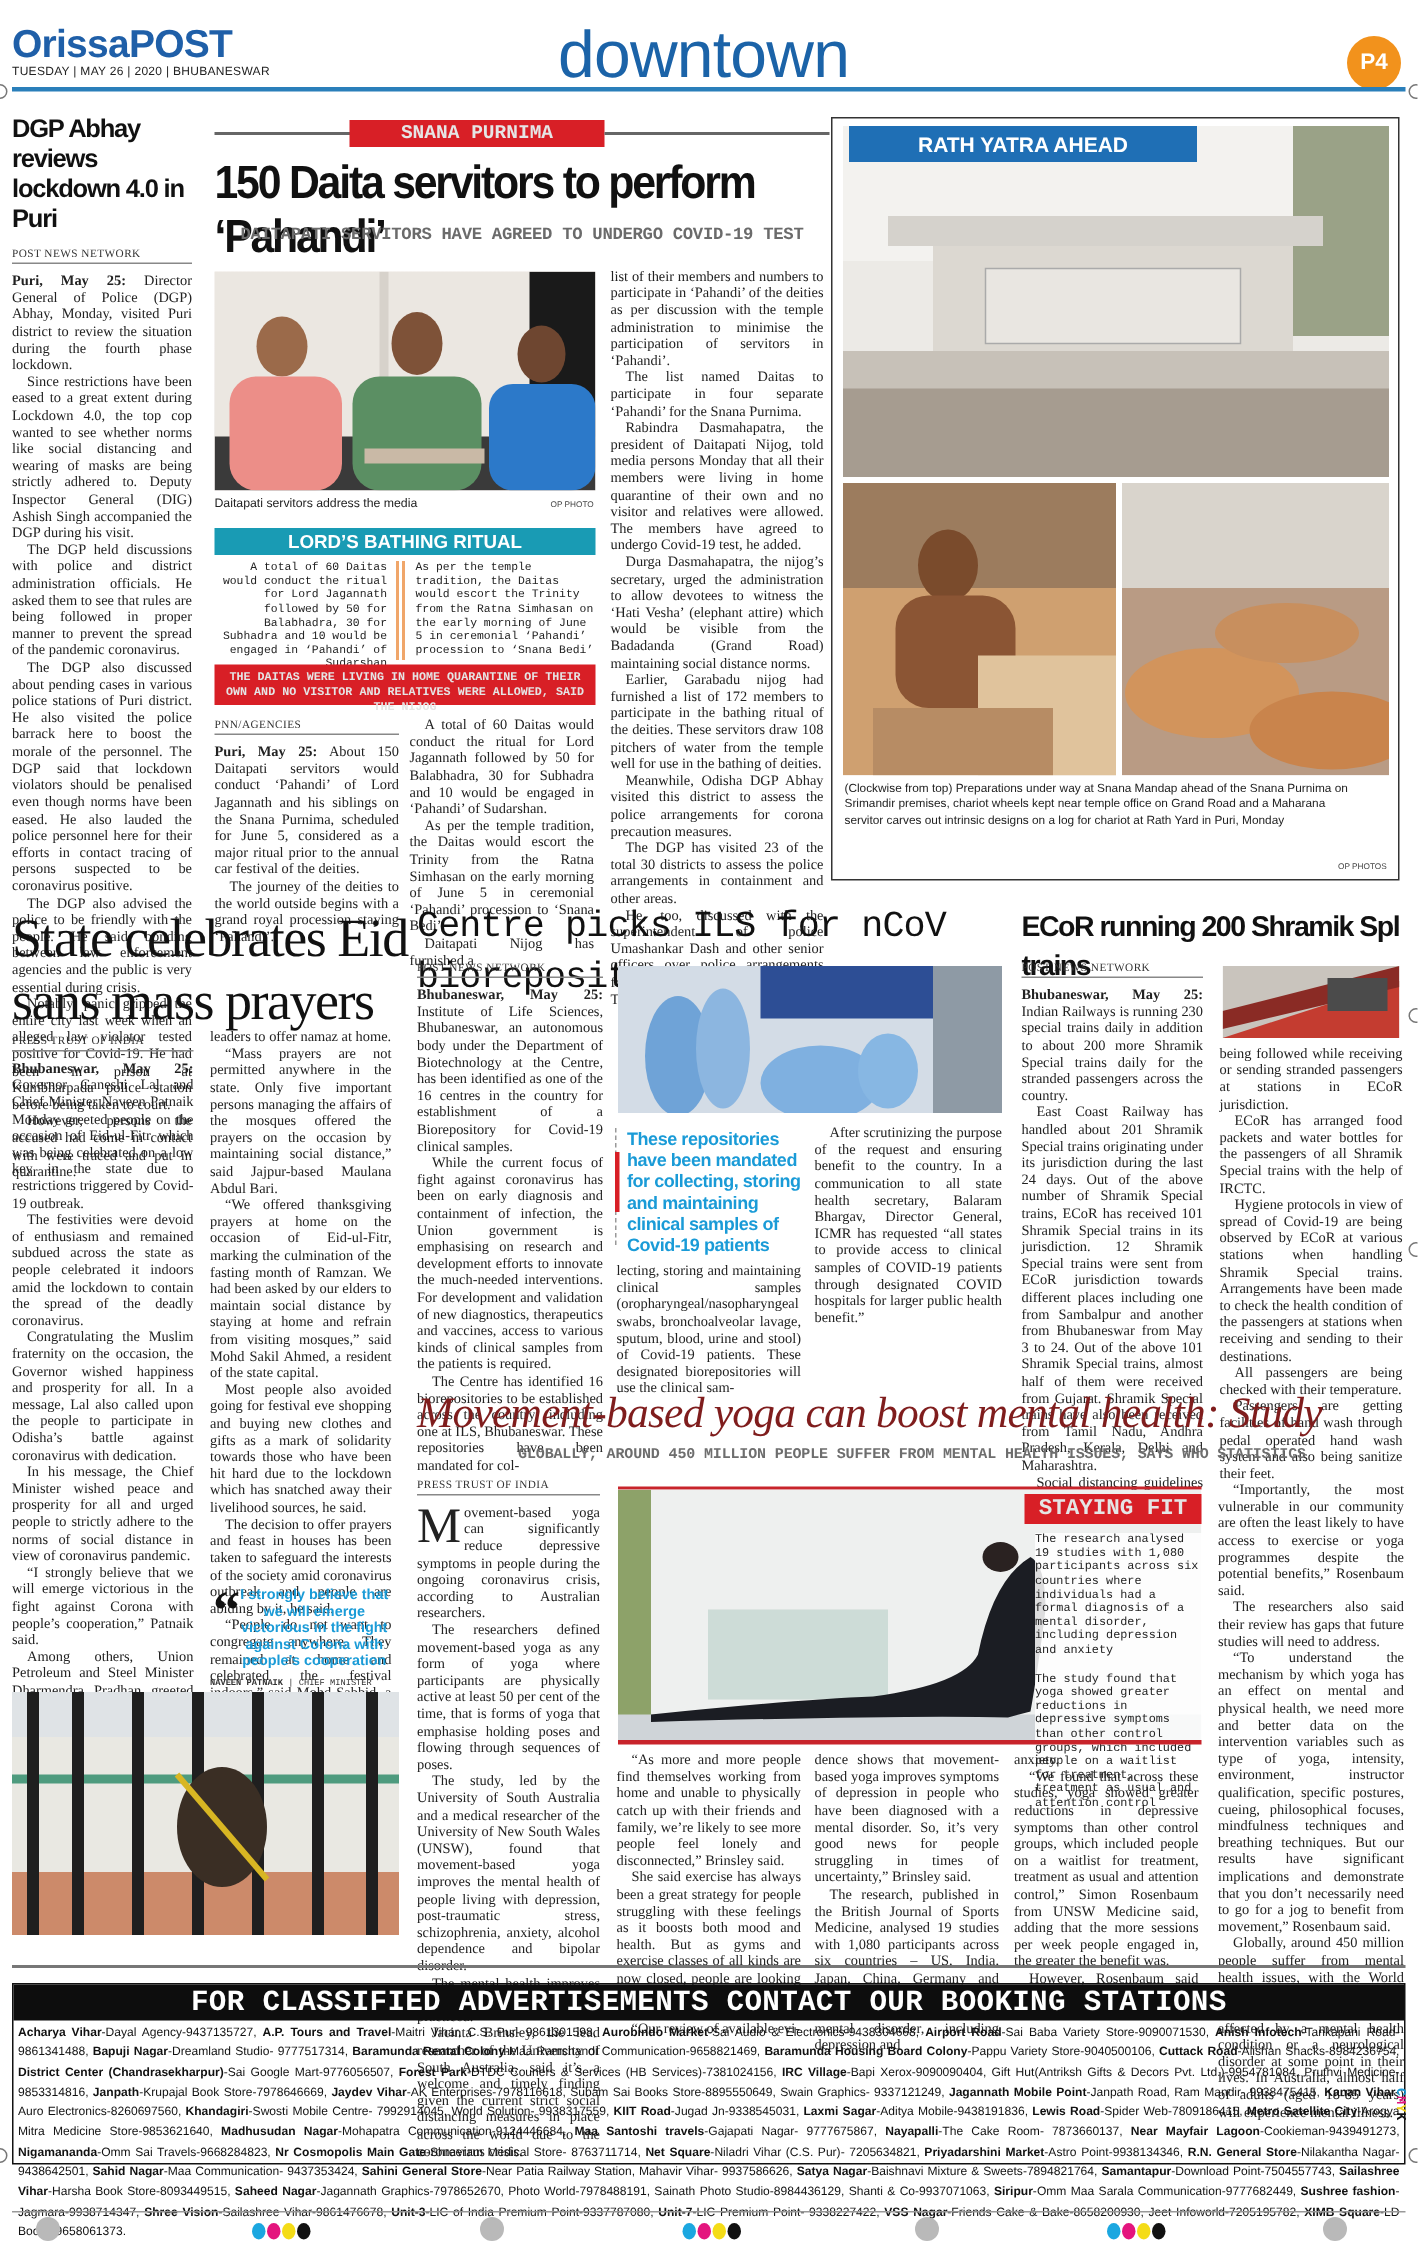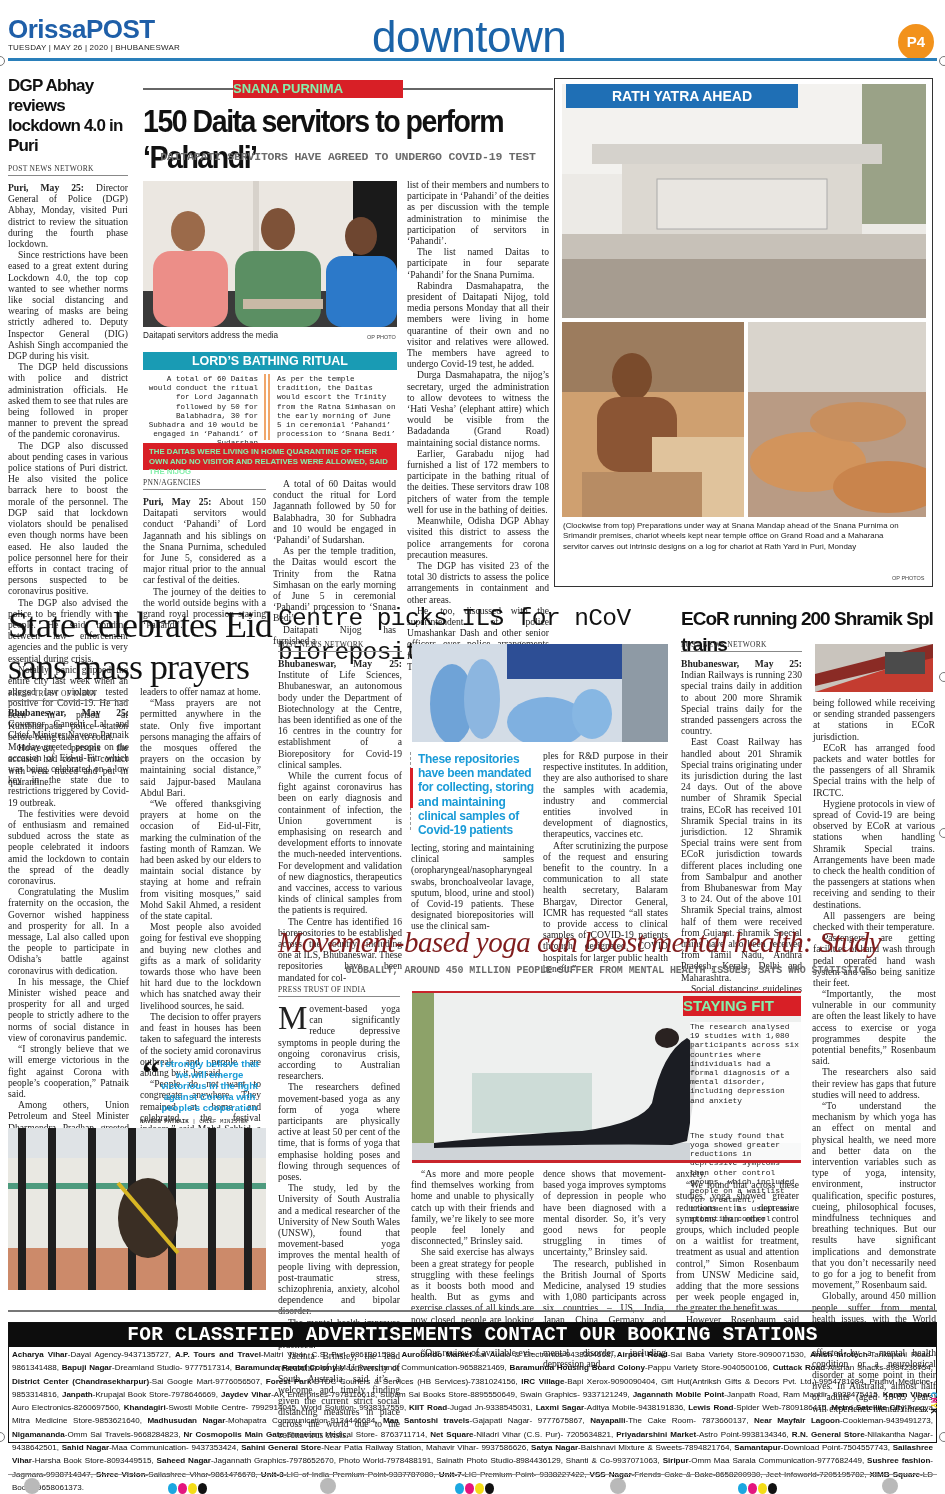--- a/index.html
+++ b/index.html
@@ -15,21 +15,21 @@
 
 #masthead-logo{left:8px;top:14px;font-family:"Liberation Sans",sans-serif;font-weight:bold;font-size:26px;letter-spacing:-.5px}
 #masthead-logo .o{color:#1f5fa8}
 #masthead-logo .p{color:#1f5fa8}
 #masthead-date{left:8px;top:43px;font-family:"Liberation Sans",sans-serif;font-size:8px;color:#222;letter-spacing:.2px}
 #section-title{left:372px;top:12px;font-family:"Liberation Sans",sans-serif;font-size:44px;font-weight:normal;color:#1b63a8;letter-spacing:-.5px;line-height:50px}
 #page-badge{left:898px;top:24px;width:36px;height:36px;border-radius:50%;background:#f2921c;color:#fff;font-family:"Liberation Sans",sans-serif;font-weight:bold;font-size:15px;text-align:center;line-height:36px}
 #header-rule{left:8px;top:58px;width:929px;height:3px;background:#2a7fba}
 .reg-mark{width:10px;height:10px;border:1px solid #777;border-radius:50%}
 
-.kicker-red{background:#d81f26;color:#86efac;font-family:Liberation Sans, sans-serif;font-weight:bold;}
+.kicker-red{background:#d81f26;color:#e5e5e5;font-family:Liberation Mono, monospace;font-weight:bold;text-align:center}
 .kicker-blue{background:#1f6fb5;color:#fff;font-family:"Liberation Sans",sans-serif;font-weight:bold;text-align:center}
 .kicker-teal{background:#199bb4;color:#fff;font-family:"Liberation Sans",sans-serif;font-weight:bold;text-align:center}
 .photo{overflow:hidden}
 .caption{font-family:"Liberation Sans",sans-serif;font-size:8.2px;line-height:10.5px;color:#222}
 .credit{font-family:"Liberation Sans",sans-serif;font-size:5.5px;color:#444;text-transform:uppercase}
 .headline-cond{font-family:"Liberation Sans",sans-serif;font-weight:bold;letter-spacing:-1px;color:#111;transform-origin:left top}
 .pullquote-blue{color:#1a9bd7;font-family:"Liberation Sans",sans-serif;font-weight:bold}
 .classified-text{font-family:"Liberation Sans",sans-serif;font-size:8.05px;line-height:13.3px;color:#111;text-align:justify}
 .classified-text b{font-weight:bold}
 .dot{display:inline-block;width:9px;height:11px;border-radius:50%;margin-right:1px}
@@ -220,21 +220,20 @@
     <ellipse cx="180" cy="70" rx="20" ry="25" fill="#87b7e3"></ellipse>
   </svg>
 </div>
 <div class="abs" style="left:410px;top:752px;width:2px;height:78px;border-left:1px dashed #999"></div>
 <div class="abs" style="left:410px;top:768px;width:3px;height:40px;background:#d81f26"></div>
 <div class="abs pullquote-blue" style="left:418px;top:752px;width:125px;font-size:12px;line-height:14.2px;letter-spacing:-.3px">These repositories have been mandated for collecting, storing and maintaining clinical samples of Covid-19 patients</div>
 <div class="col body-text" style="left:411px;top:842px;width:123px">
   <p class="first">lecting, storing and maintaining clinical samples (oropharyngeal/nasopharyngeal swabs, bronchoalveolar lavage, sputum, blood, urine and stool) of Covid-19 patients. These designated biorepositories will use the clinical sam-</p>
 </div>
 <div class="col body-text" style="left:543px;top:750px;width:125px">
-  <p class="first">ples for R&amp;D purpose in their respective institutes. In addition, they are also authorised to share the samples with academia, industry and commercial entities involved in development of diagnostics, therapeutics, vaccines etc.</p>
   <p>After scrutinizing the purpose of the request and ensuring benefit to the country. In a communication to all state health secretary, Balaram Bhargav, Director General, ICMR has requested “all states to provide access to clinical samples of COVID-19 patients through designated COVID hospitals for larger public health benefit.”</p>
 </div>
 
 <div class="abs headline-cond" style="left:681px;top:606px;width:260px;font-size:19px;line-height:26px;letter-spacing:-1px">ECoR running 200 Shramik Spl trains</div>
 <div class="col" style="left:681px;top:640px;width:121px">
   <div class="byline">POST NEWS NETWORK</div>
   <div class="body-text">
     <p class="first"><span class="dateline">Bhubaneswar, May 25:</span> <span>Indian Railways is running 230 special trains daily in addition to about 200 more Shramik Special trains daily for the stranded passengers across the country.</span></p>
     <p>East Coast Railway has handled about 201 Shramik Special trains originating under its jurisdiction during the last 24 days. Out of the above number of Shramik Special trains, ECoR has received 101 Shramik Special trains in its jurisdiction. 12 Shramik Special trains were sent from ECoR jurisdiction towards different places including one from Sambalpur and another from Bhubaneswar from May 3 to 24. Out of the above 101 Shramik Special trains, almost half of them were received from Gujarat. Shramik Special trains have also been received from Tamil Nadu, Andhra Pradesh, Kerala, Delhi and Maharashtra.</p>
     <p>Social distancing guidelines are</p>
@@ -277,21 +276,21 @@
     <rect width="389" height="167" fill="#eef0ef"></rect>
     <rect x="0" y="0" width="22" height="167" fill="#8da269"></rect>
     <rect x="60" y="80" width="120" height="60" fill="#b8cfc7" opacity=".6"></rect>
     <rect x="0" y="150" width="389" height="17" fill="#cfd4d8"></rect>
     <path d="M22 150 Q120 140 170 138 Q230 130 240 110 Q250 60 275 45 Q285 50 285 80 Q280 120 275 148 L260 152 Q200 150 22 155 Z" fill="#1b1d23"></path>
     <ellipse cx="255" cy="45" rx="12" ry="10" fill="#2a2221"></ellipse>
   </svg>
 </div>
 <div class="abs kicker-red" style="left:683px;top:996px;width:118px;height:20px;font-size:15px;line-height:20px;font-stretch:condensed">STAYING FIT</div>
 <div class="abs sans" style="left:690px;top:1022px;width:112px;font-size:7.9px;line-height:9.2px;color:#222;background:rgba(255,255,255,.85)">
-  <p style="margin-bottom:26px">The research analysed 19 studies with 1,080 participants across six countries where individuals had a formal diagnosis of a mental disorder, including depression and anxiety</p>
+  <p style="margin-bottom:10px">The research analysed 19 studies with 1,080 participants across six countries where individuals had a formal diagnosis of a mental disorder, including depression and anxiety</p>
   <p>The study found that yoga showed greater reductions in depressive symptoms than other control groups, which included people on a waitlist for treatment, treatment as usual and attention control</p>
 </div>
 <div class="abs" style="left:412px;top:1160px;width:389px;height:2.5px;background:#c8242b"></div>
 
 <div class="col body-text" style="left:411px;top:1168px;width:123px">
   <p>“As more and more people find themselves working from home and unable to physically catch up with their friends and family, we’re likely to see more people feel lonely and disconnected,” Brinsley said.</p>
   <p>She said exercise has always been a great strategy for people struggling with these feelings as it boosts both mood and health. But as gyms and exercise classes of all kinds are now closed, people are looking for alternatives, and this is where yoga can help.</p>
   <p>“Our review of available evi-</p>
 </div>
 <div class="col body-text" style="left:543px;top:1168px;width:123px">

